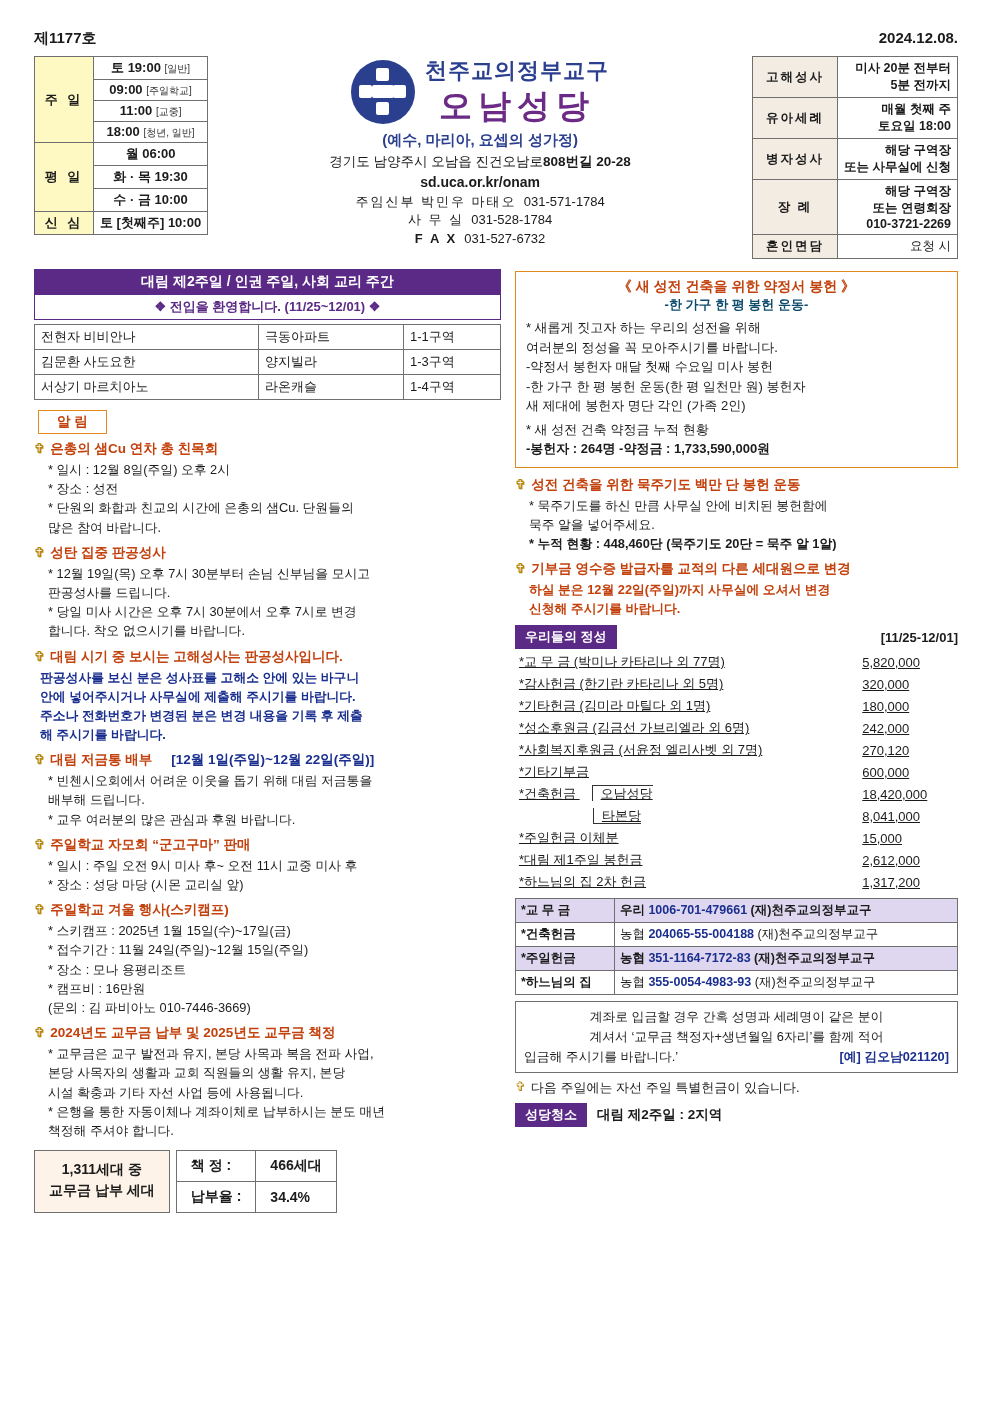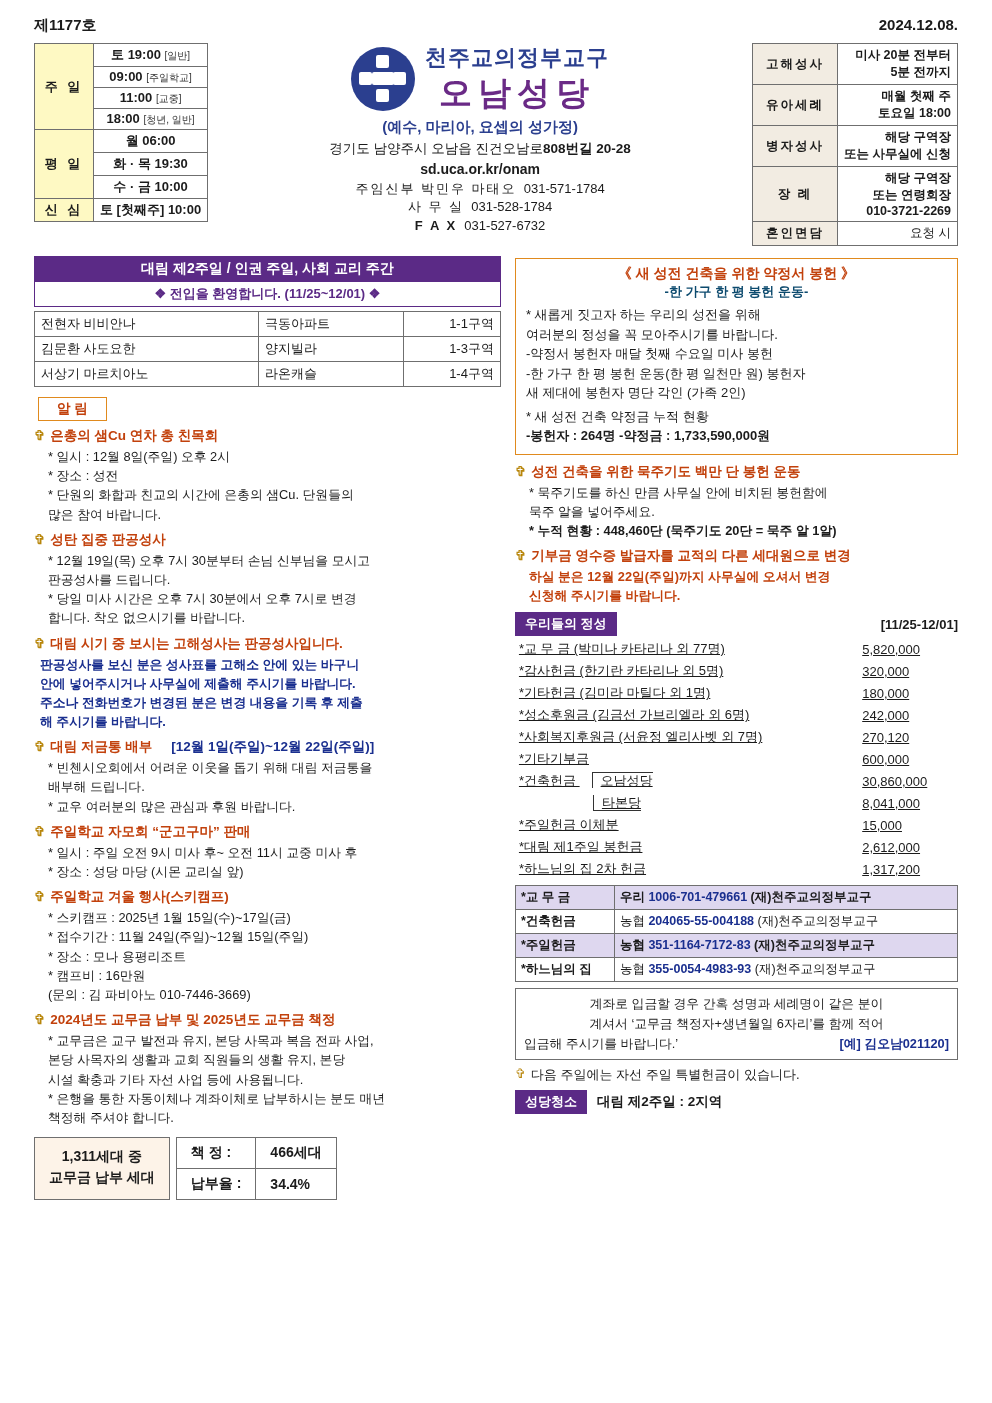--- a/index.html
+++ b/index.html
@@ -4,21 +4,21 @@
 <style>
   html,body{margin:0;padding:0;}
   body{
     width:992px; height:1403px;
     background:#ffffff;
     font-family:"Liberation Sans", sans-serif;
     color:#1b1b1b;
     font-size:13px;
     position:relative;
   }
-  .page{ padding:16px 34px 10px 34px; box-sizing:border-box; width:992px; height:1403px;}
+  .page{ padding:29px 34px 10px 34px; box-sizing:border-box; width:992px; height:1403px;}
   
   .topline{display:flex;justify-content:space-between;font-size:15px;font-weight:bold;margin-bottom:8px;}
   
   .header{display:flex; gap:8px; align-items:flex-start;}
   .masstable{border-collapse:collapse;}
   .masstable td{border:1px solid #6f6f6f;padding:2px 6px;font-size:13px;white-space:nowrap;}
   .masstable td.lbl{background:#fef9c3;text-align:center;font-weight:bold;letter-spacing:3px;width:46px;}
   .masstable td.time{font-weight:bold;text-align:center;}
   .masstable td.time small{font-weight:normal;font-size:10px;color:#333;}
   .center{flex:1;text-align:center;line-height:1.35;}
@@ -43,21 +43,21 @@
   .rtable td.rl{background:#f2ece2;text-align:center;font-weight:bold;width:72px;letter-spacing:2px;}
   .rtable td.rv{font-weight:bold;text-align:right;white-space:nowrap;}
   
   .cols{display:flex;gap:14px;margin-top:10px;}
   .colL{width:470px;}
   .colR{width:446px;}
   .bar{background:#5b2a86;color:#fff;text-align:center;font-weight:bold;font-size:14px;padding:4px 0;}
   .welcome{border:1px solid #5b2a86;border-top:none;text-align:center;color:#5b2a86;font-weight:bold;font-size:13px;padding:3px 0;}
   .newtable{border-collapse:collapse;width:100%;margin-top:4px;}
   .newtable td{border:1px solid #6f6f6f;padding:3px 6px;font-size:13px;}
-  .newtable td.c3{text-align:right;width:84px;}
+  .newtable td.c3{text-align:left;width:84px;}
   .secthead{display:inline-block;border:1px solid #e08a1e;color:#c2410c;font-weight:bold;font-size:13.5px;padding:2px 18px;margin:10px 0 6px 4px;}
   ul.items{list-style:none;margin:0;padding:0;}
   ul.items>li{margin-bottom:7px;}
   .t{color:#c2410c;font-weight:bold;font-size:13.5px;display:flex;gap:5px;align-items:flex-start;}
   .t .mk{color:#b8860b;}
   .sub{margin:2px 0 0 14px;font-size:12.8px;line-height:1.5;}
   .sub div{display:flex;gap:5px;}
   .blue{color:#1a2f8f;}
   .red{color:#c2410c;}
   
@@ -405,21 +405,21 @@
             </tr>
         <tr>
               <td>*기타기부금</td>
               <td class="amt">600,000</td>
             </tr>
         <tr>
           <td>
             <span>*건축헌금</span>
             <span style="margin-left:12px;border-left:1px solid #333;border-top:1px solid #333;padding-left:8px">오남성당</span>
           </td>
-          <td class="amt">30,860,000</td>
+          <td class="amt">18,420,000</td>
         </tr>
         <tr>
           <td>
             <span style="margin-left:74px;border-left:1px solid #333;border-bottom:1px solid #333;padding-left:8px">타본당</span>
           </td>
           <td class="amt">8,041,000</td>
         </tr>
         <tr>
               <td>*주일헌금 이체분</td>
               <td class="amt">15,000</td>

